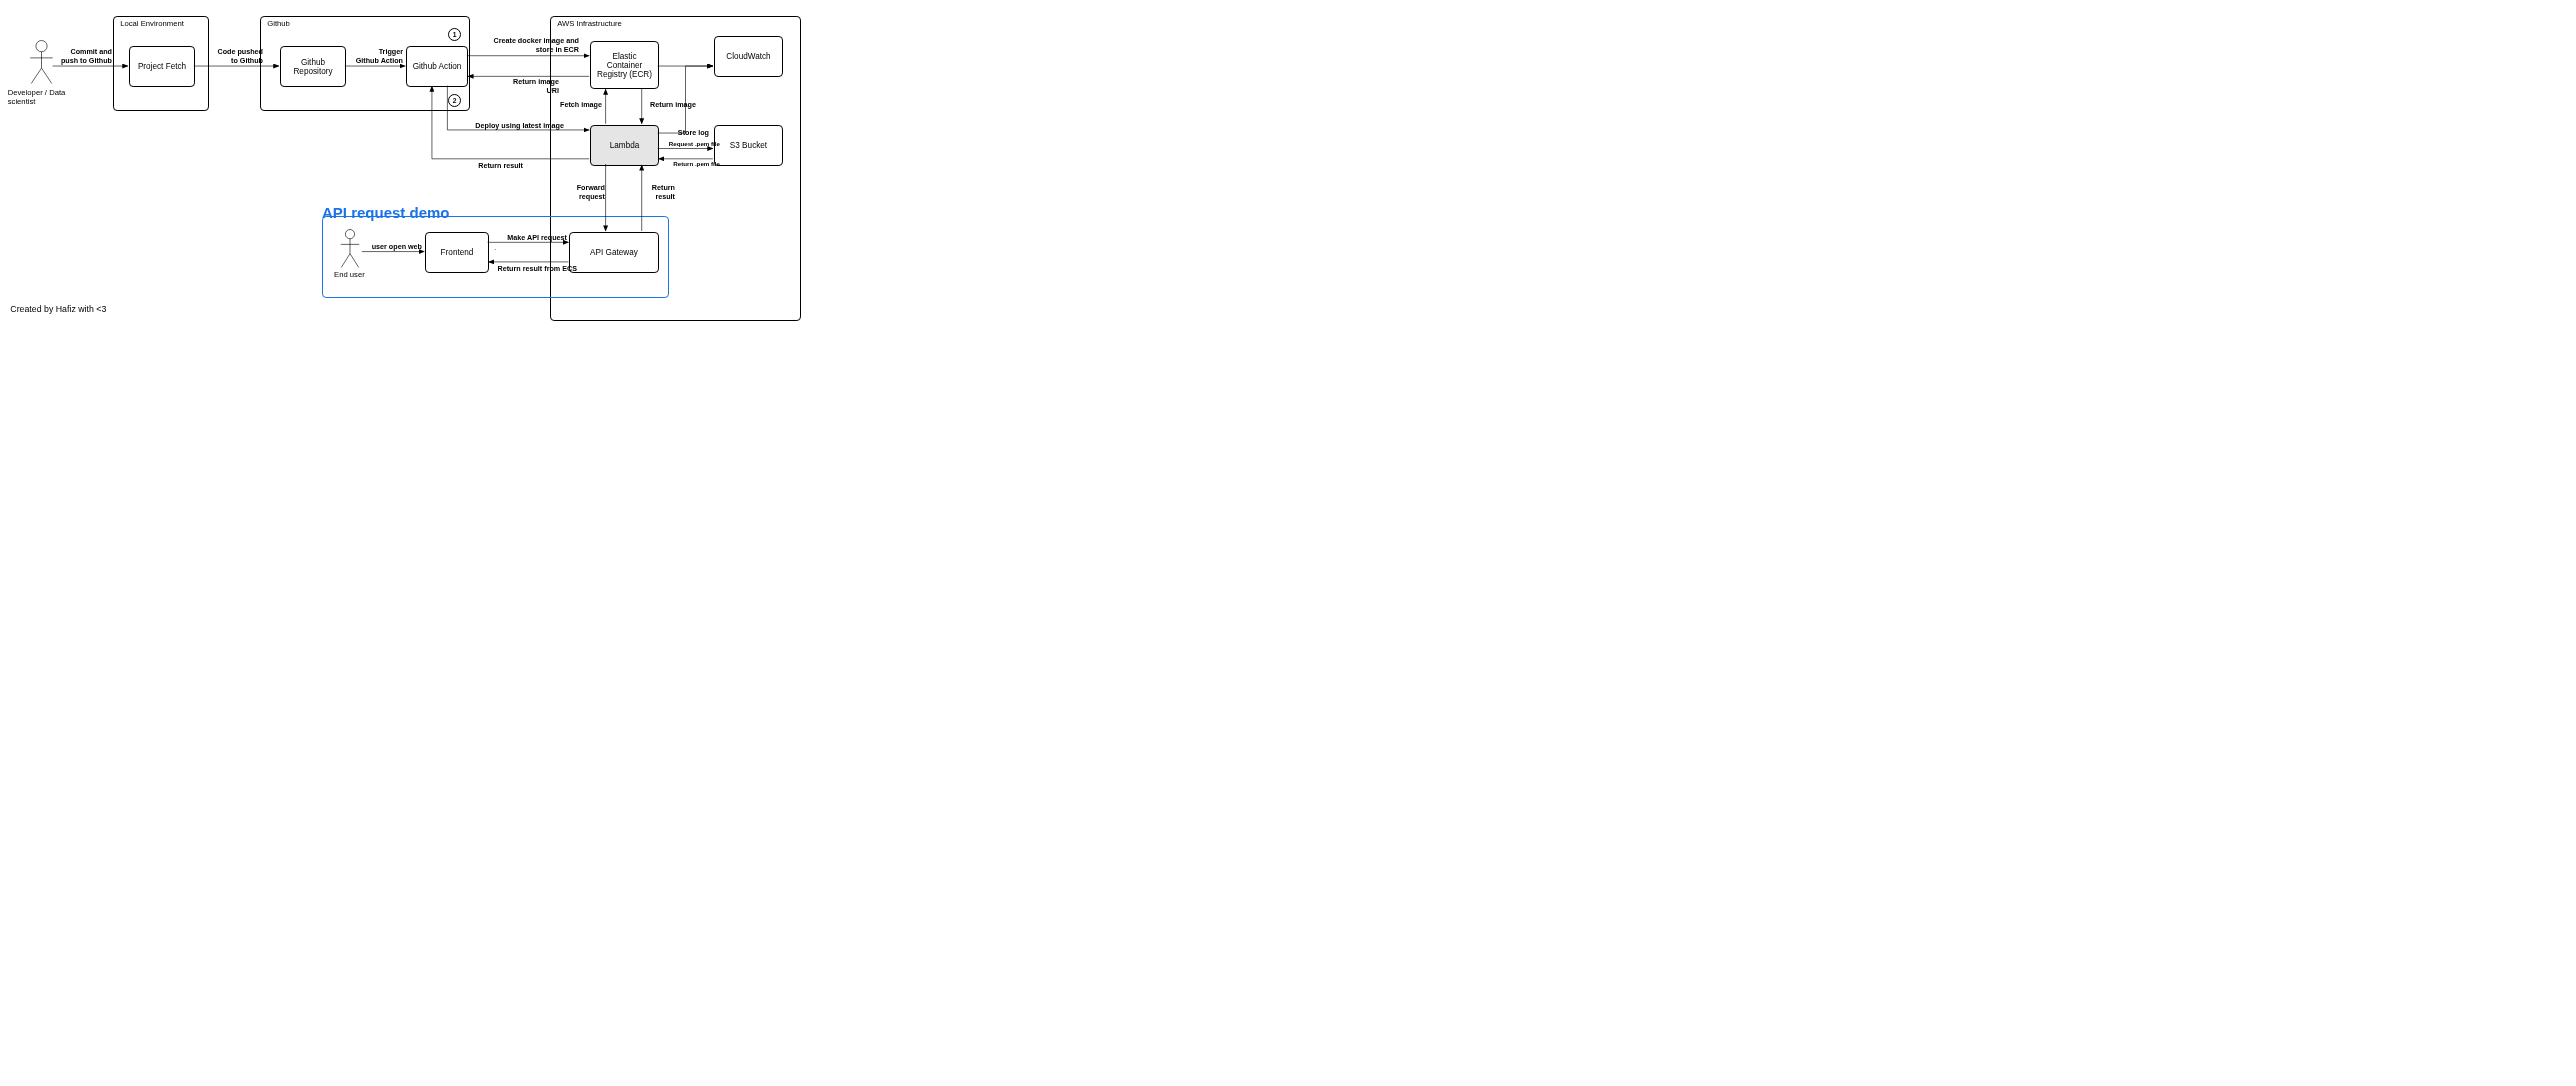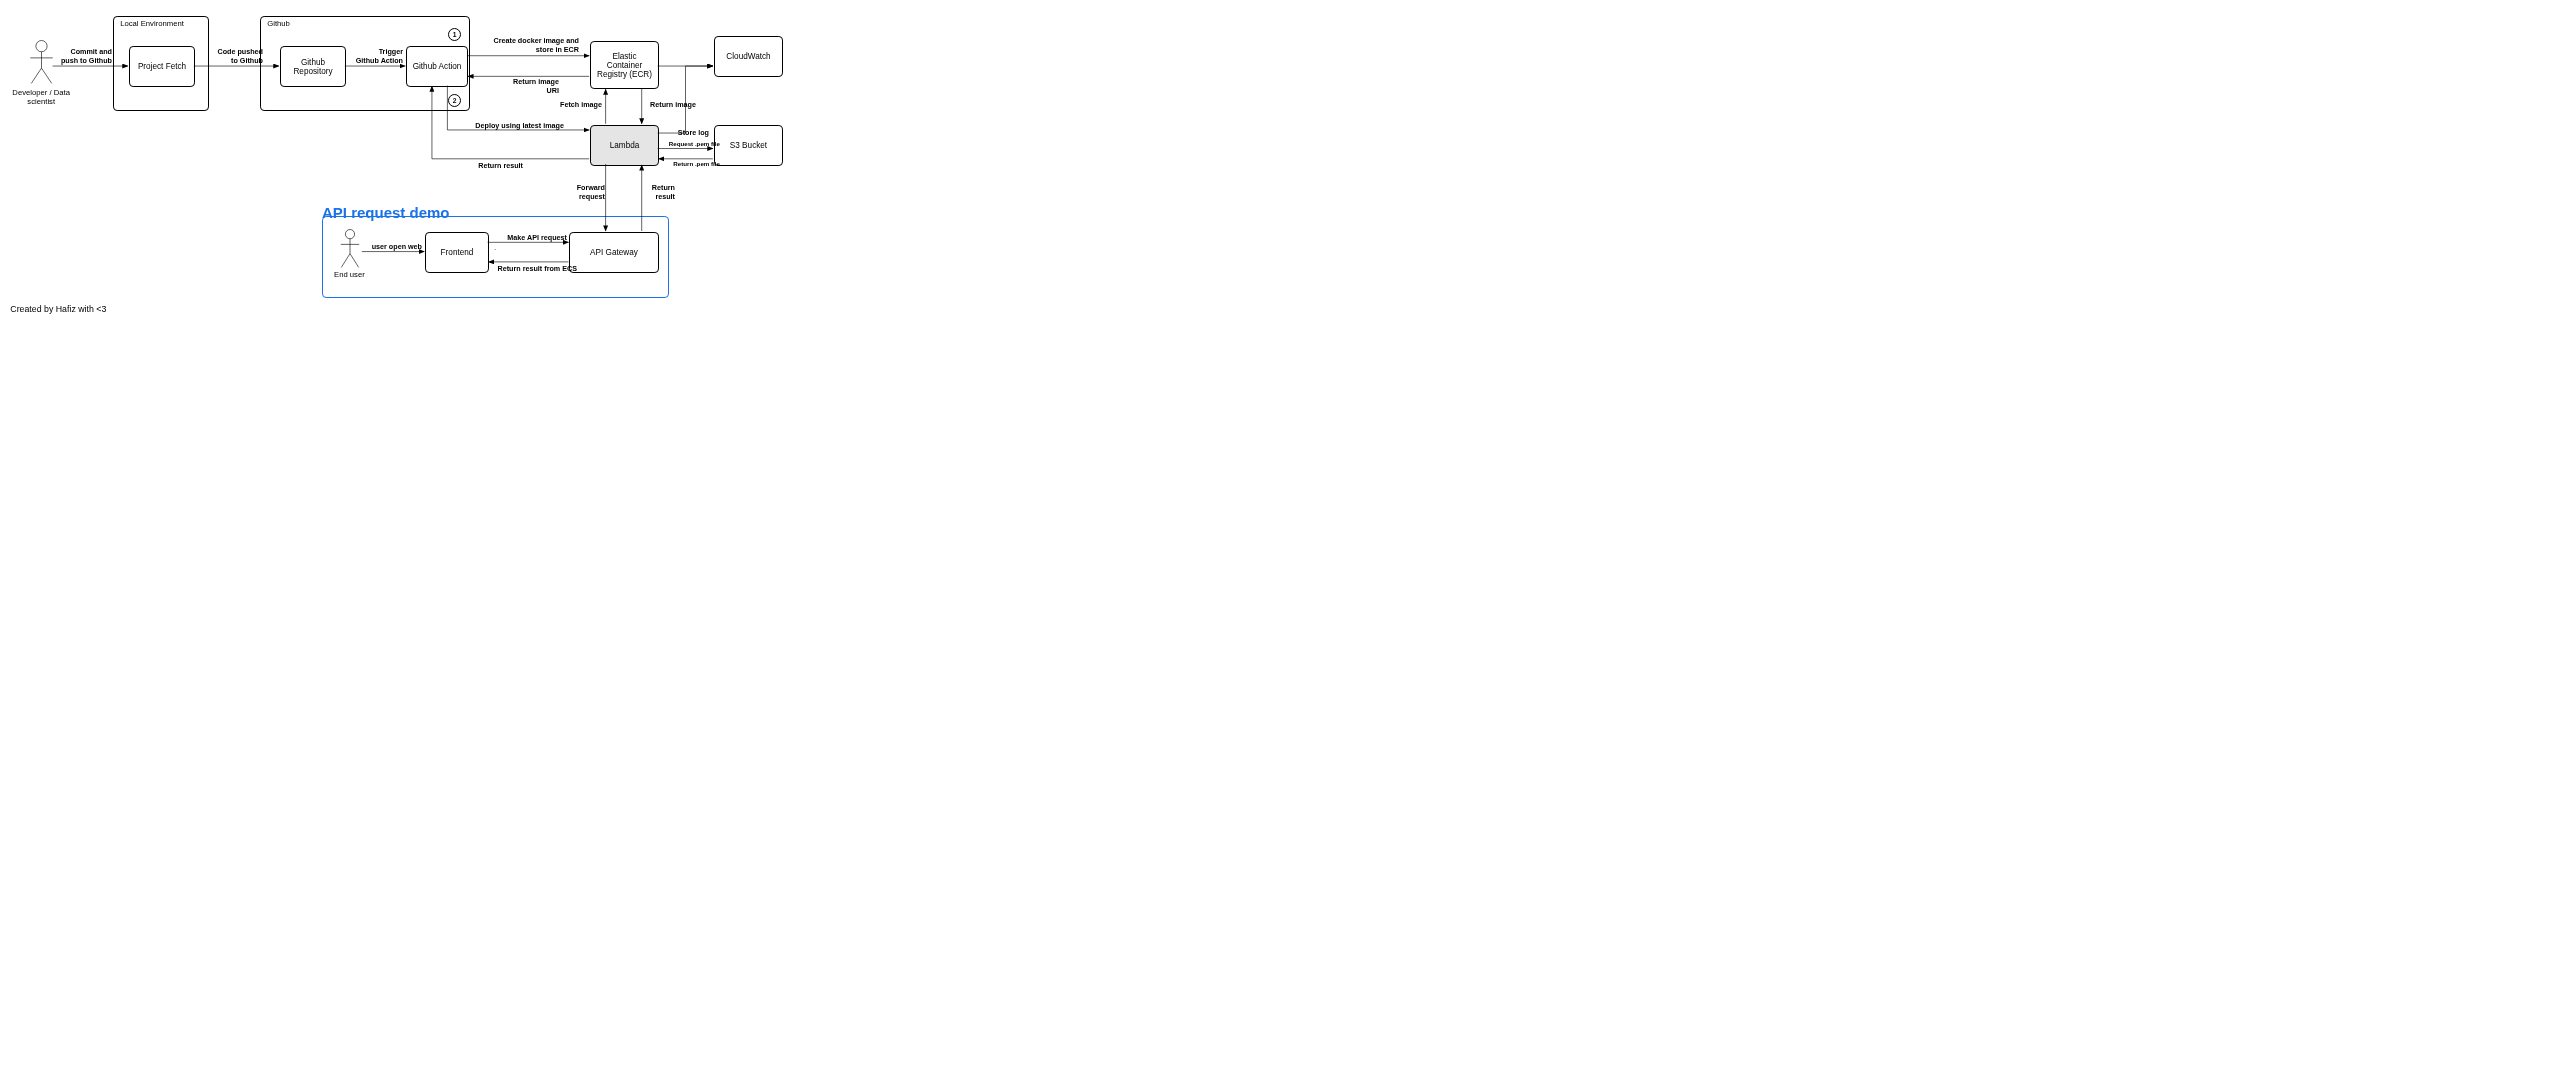--- a/index.html
+++ b/index.html
@@ -8,21 +8,21 @@
   .group{position:absolute;border:0.5px solid #000;border-radius:4.1px}
   .group-title{position:absolute;top:2.1px;left:6.2px;font-size:7.7px}
   .blue-group{position:absolute;border:1px solid #1a73e8;border-radius:4.1px}
   .blue-title{font-size:15px;color:#1a73e8;font-weight:bold}
   .lbl{position:absolute;font-size:7.2px;font-weight:bold;text-align:right}
   .circ{position:absolute;width:11.3px;height:11.3px;border:0.8px solid #000;border-radius:50%;display:flex;align-items:center;justify-content:center;font-weight:bold;font-size:6.7px;background:#fff}
   .credit{position:absolute;font-size:8.8px}
   svg{position:absolute;top:0;left:0;overflow:visible}
   .arrow{stroke:#000;stroke-width:1.2;fill:none}
   .ah{fill:#000}
-  .actor-label{position:absolute;font-size:7.7px;text-align:center}
+  .actor-label{position:absolute;font-size:7.7px;}
 </style>
 </head>
 <body>
 
 <div class="stage">
 
   <svg width="31" height="46" style="left:26px;top:40px" viewBox="0 0 60 90">
     <circle cx="30" cy="12" r="11" class="arrow"></circle>
     <line x1="30" y1="23" x2="30" y2="55" class="arrow"></line>
     <line x1="8" y1="35" x2="52" y2="35" class="arrow"></line>
@@ -41,20 +41,23 @@
 
   <div class="group" style="left:260px;top:15.5px;width:208px;height:93px">
     <div class="group-title">Github</div>
   </div>
   <div class="box" style="left:280px;top:46px;width:64px;height:39px;white-space:pre-line"><span>Github
 Repository</span></div>
   <div class="box" style="left:406px;top:46px;width:60px;height:39px">
       <span>Github Action</span>
     </div>
 
+  <div class="group" style="left:550px;top:15.5px;width:249px;height:303px">
+    <div class="group-title">AWS Infrastructure</div>
+  </div>
   <div class="box" style="left:590px;top:41px;width:67px;height:46px;white-space:pre-line"><span>Elastic
 Container
 Registry (ECR)</span></div>
   <div class="box" style="left:714px;top:36px;width:67px;height:39px">
       <span>CloudWatch</span>
     </div>
   <div class="box" style="left:590px;top:125px;width:67px;height:39px;background:#e5e5e5">
       <span>Lambda</span>
     </div>
   <div class="box" style="left:714px;top:125px;width:67px;height:39px">

